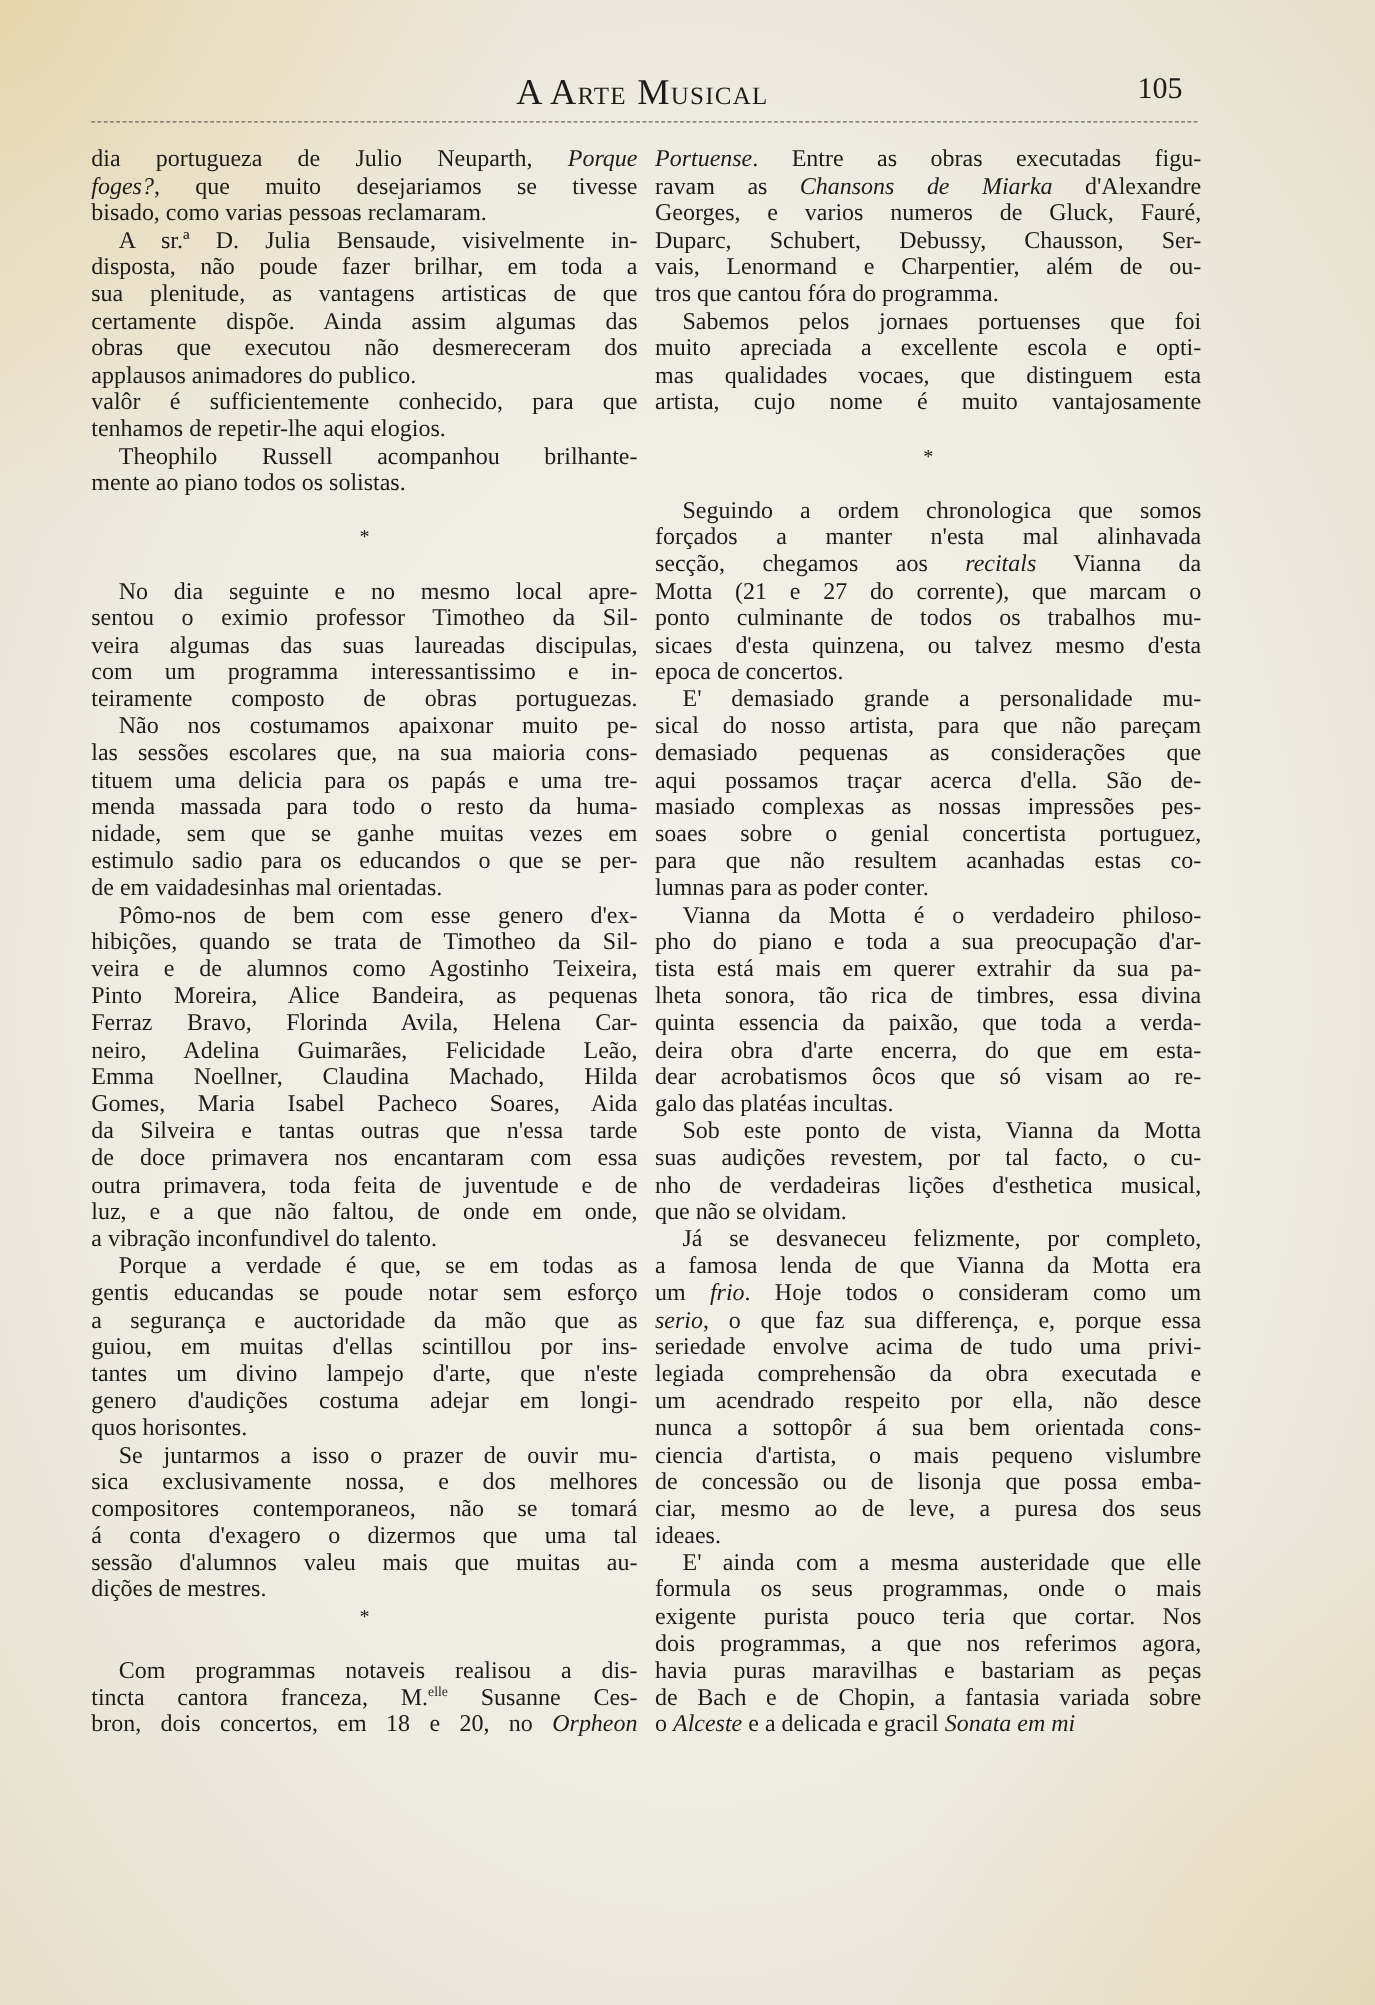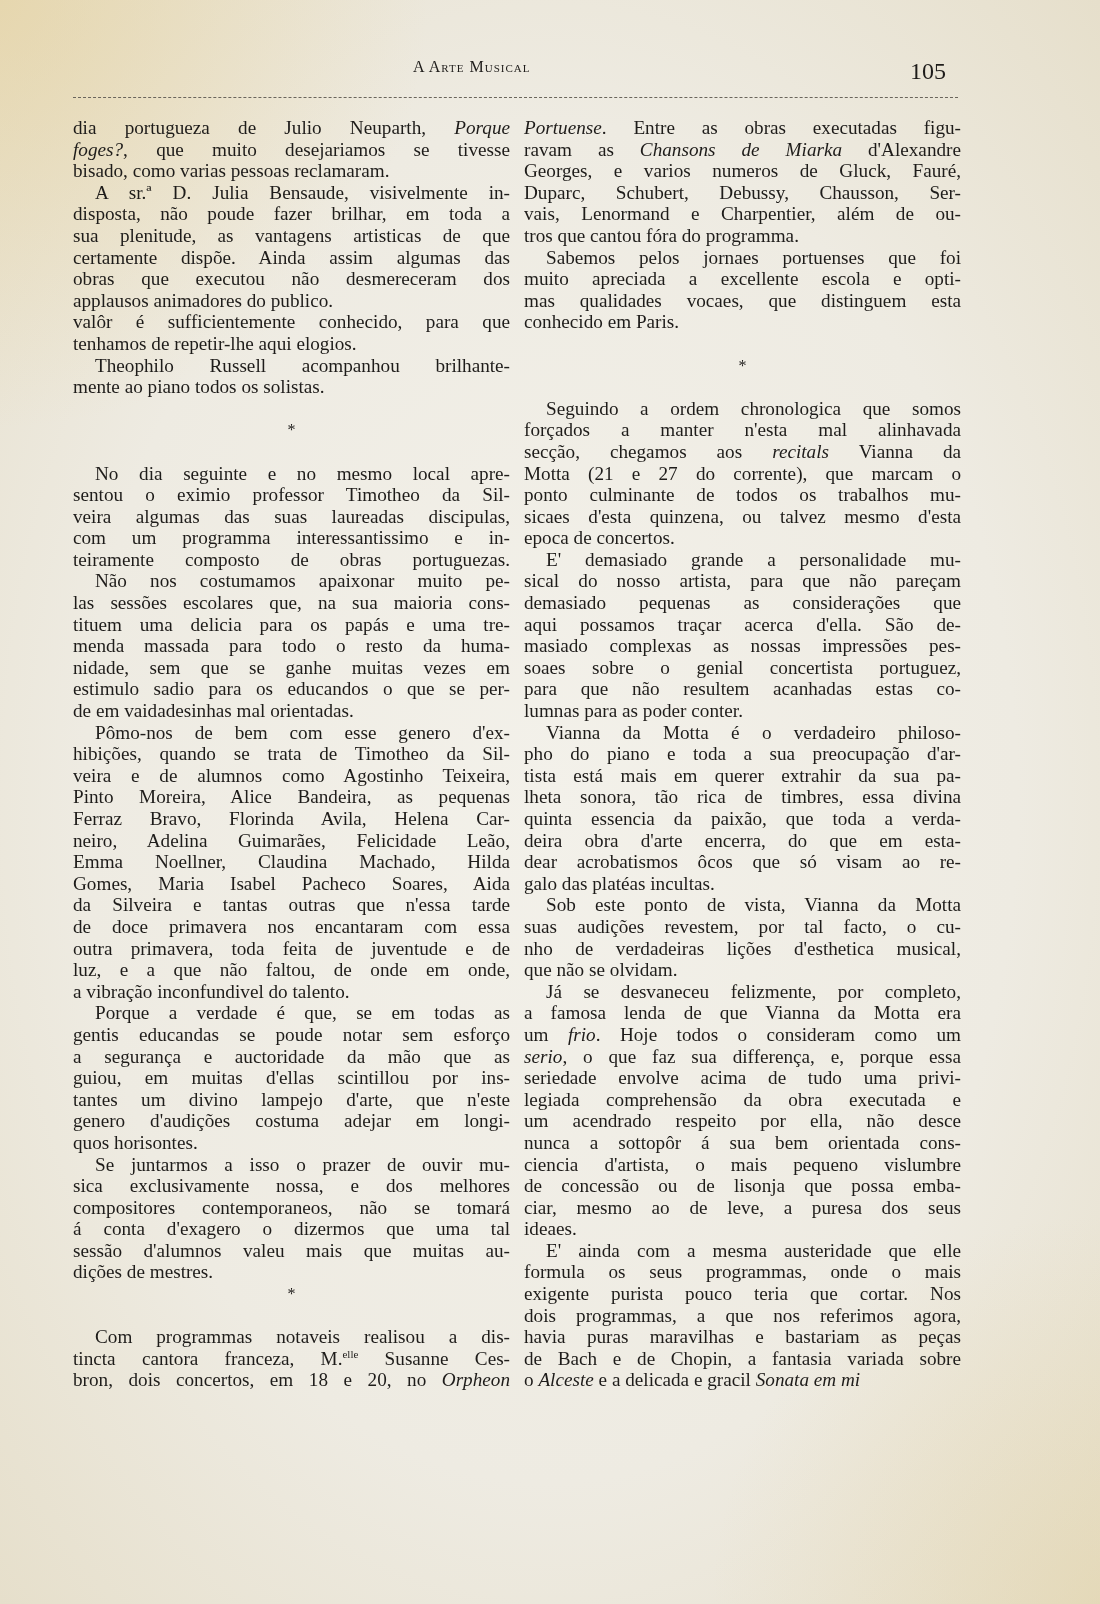--- a/index.html
+++ b/index.html
@@ -15,21 +15,21 @@
     background:
       radial-gradient(circle at 0% 0%, rgba(230,205,140,0.45) 0%, rgba(230,205,140,0) 22%),
       radial-gradient(circle at 100% 100%, rgba(225,205,150,0.35) 0%, rgba(225,205,150,0) 20%);
     pointer-events:none;
   }
   .header {
     position:absolute; left:73px; top:52px; width:885px; height:40px;
   }
   .running-title {
     position:absolute; left:340px; top:6px;
-    font-size:16px; letter-spacing:1px;
+    font-size:29px; letter-spacing:1px;
     font-variant: small-caps;
   }
   .page-number {
     position:absolute; right:12px; top:6px;
     font-size:24px;
   }
   .rule {
     position:absolute; left:73px; top:97px; width:885px; height:0;
     border-top:1px dashed #6a655c;
   }
@@ -127,21 +127,21 @@
 <div class="col right" id="col-right">
     <span class="line"><i>Portuense</i><span>. Entre as obras executadas figu-</span></span>
     <span class="line"><span>ravam as </span><i>Chansons de Miarka</i><span> d'Alexandre</span></span>
     <span class="line"><span>Georges, e varios numeros de Gluck, Fauré,</span></span>
     <span class="line"><span>Duparc, Schubert, Debussy, Chausson, Ser-</span></span>
     <span class="line"><span>vais, Lenormand e Charpentier, além de ou-</span></span>
     <span class="line last"><span>tros que cantou fóra do programma.</span></span>
     <span class="line indent"><span>Sabemos pelos jornaes portuenses que foi</span></span>
     <span class="line"><span>muito apreciada a excellente escola e opti-</span></span>
     <span class="line"><span>mas qualidades vocaes, que distinguem esta</span></span>
-    <span class="line last"><span>conhecido em Paris.</span></span>
+    <span class="line"><span>artista, cujo nome é muito vantajosamente</span></span>
     <span class="gap"></span>
     <span class="star">*</span>
     <span class="gap"></span>
     <span class="line indent"><span>Seguindo a ordem chronologica que somos</span></span>
     <span class="line"><span>forçados a manter n'esta mal alinhavada</span></span>
     <span class="line"><span>secção, chegamos aos </span><i>recitals</i><span> Vianna da</span></span>
     <span class="line"><span>Motta (21 e 27 do corrente), que marcam o</span></span>
     <span class="line"><span>ponto culminante de todos os trabalhos mu-</span></span>
     <span class="line"><span>sicaes d'esta quinzena, ou talvez mesmo d'esta</span></span>
     <span class="line last"><span>epoca de concertos.</span></span>

